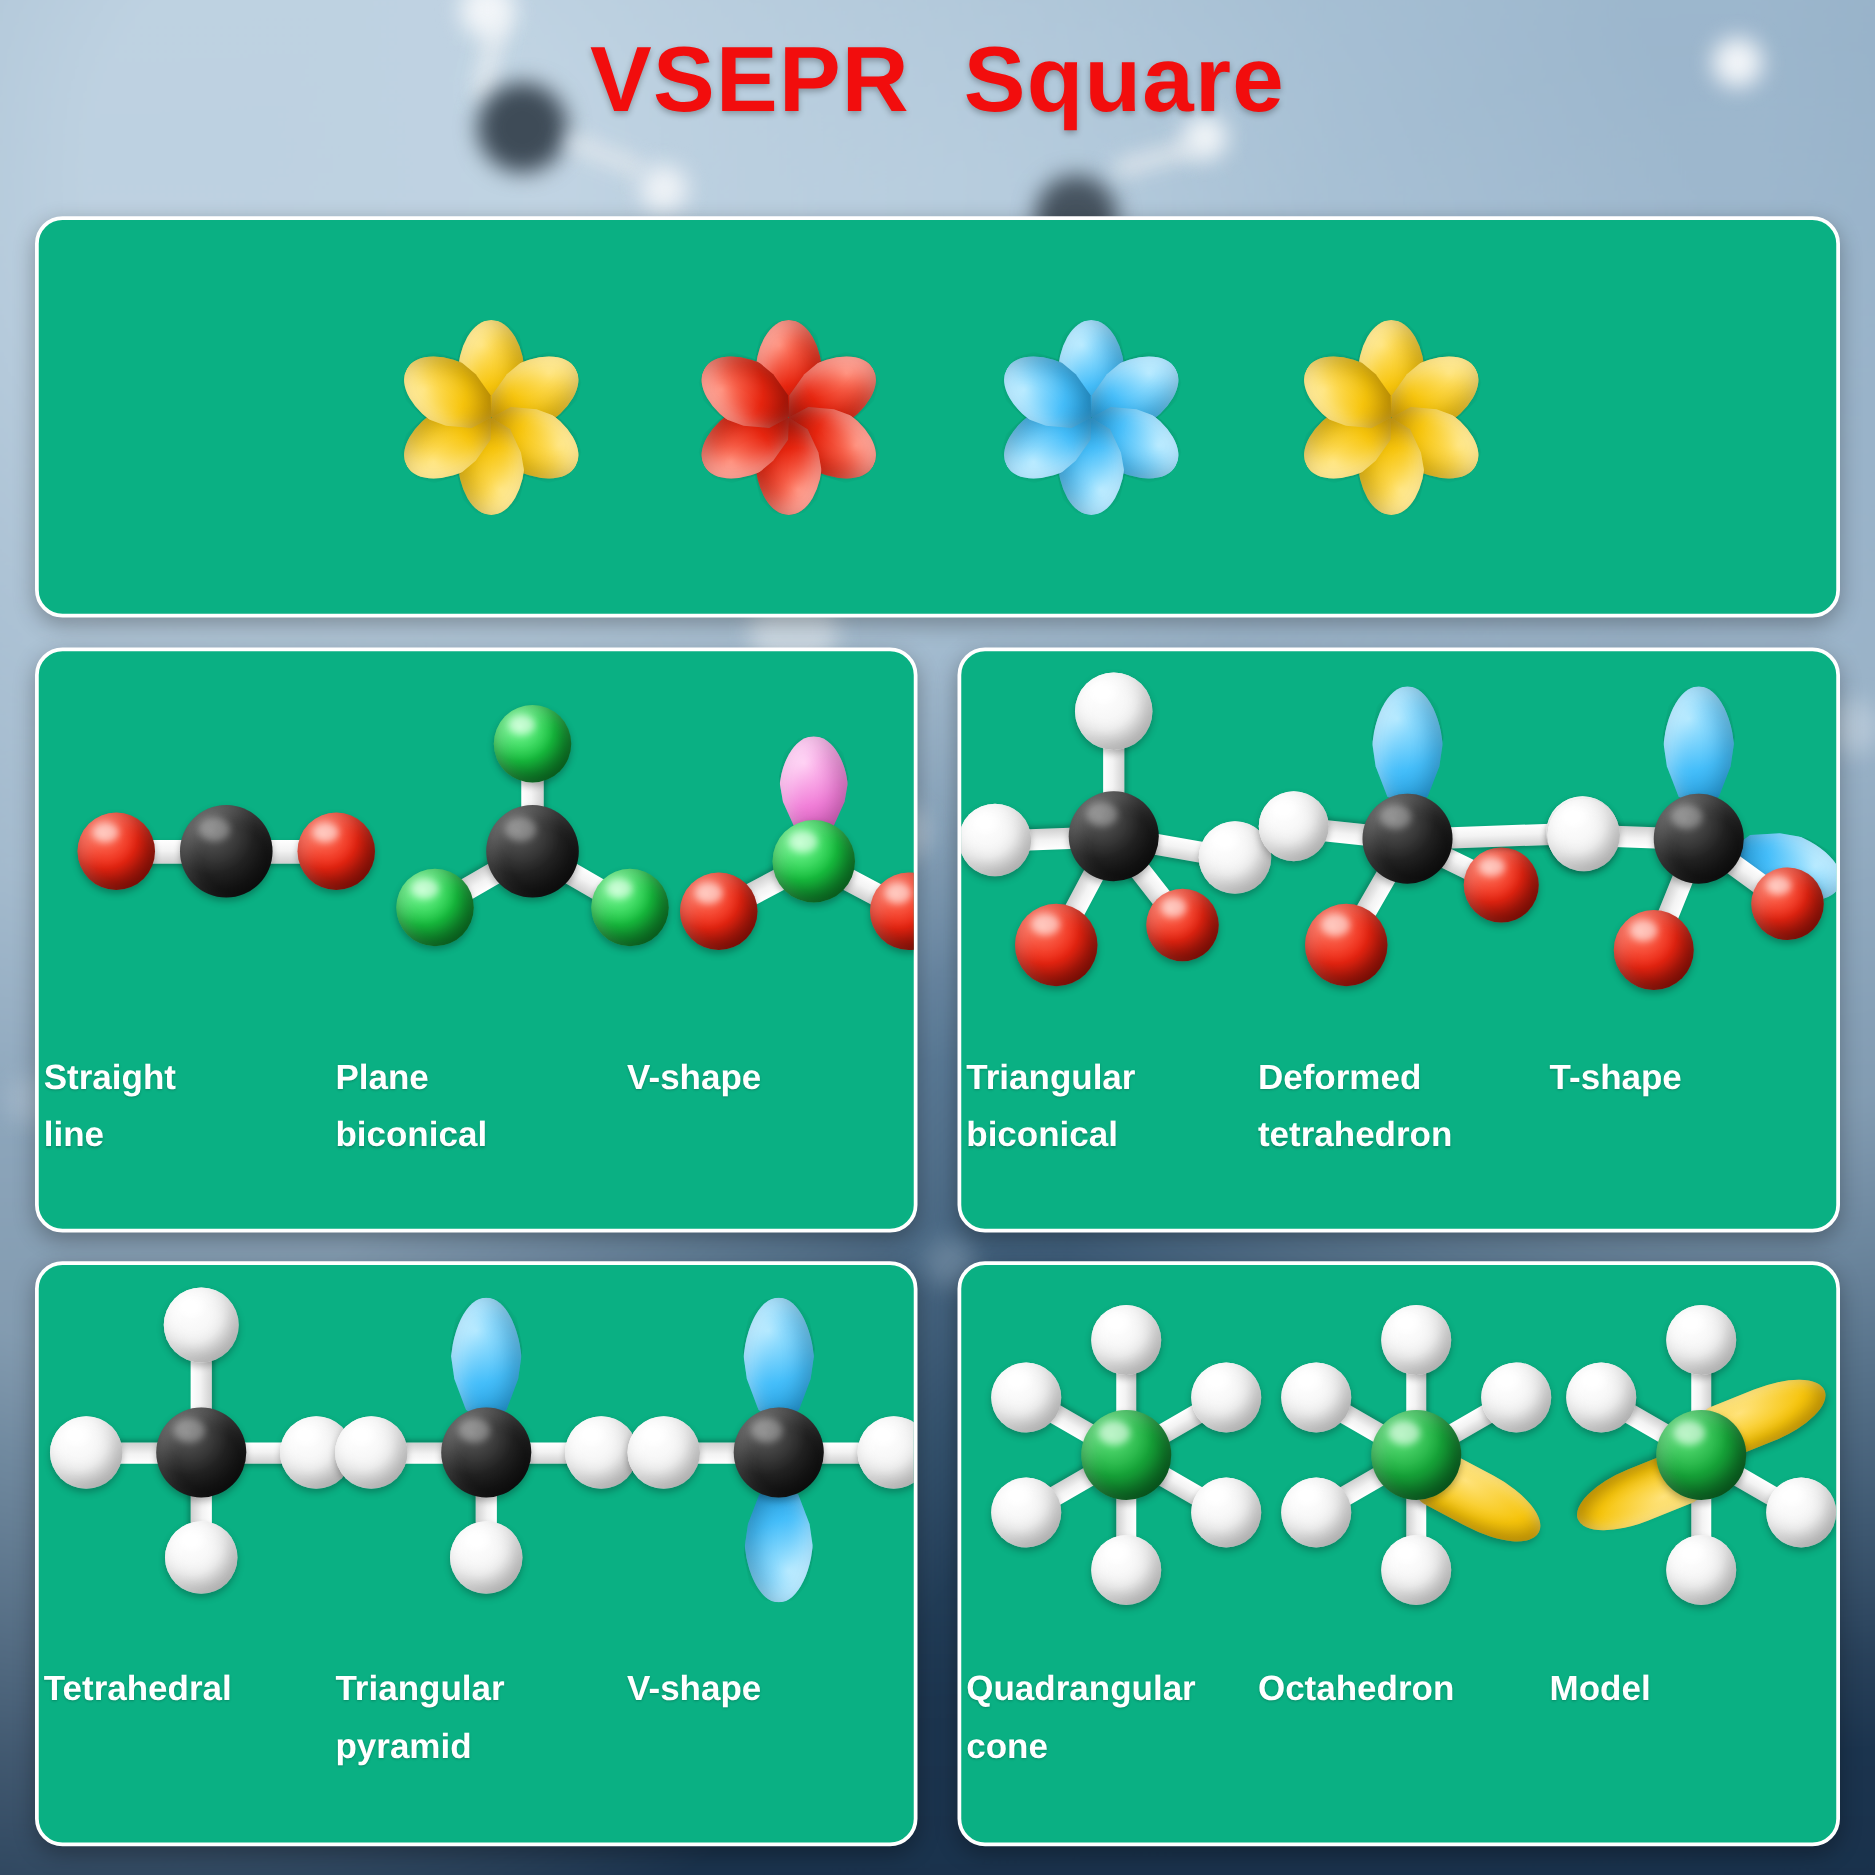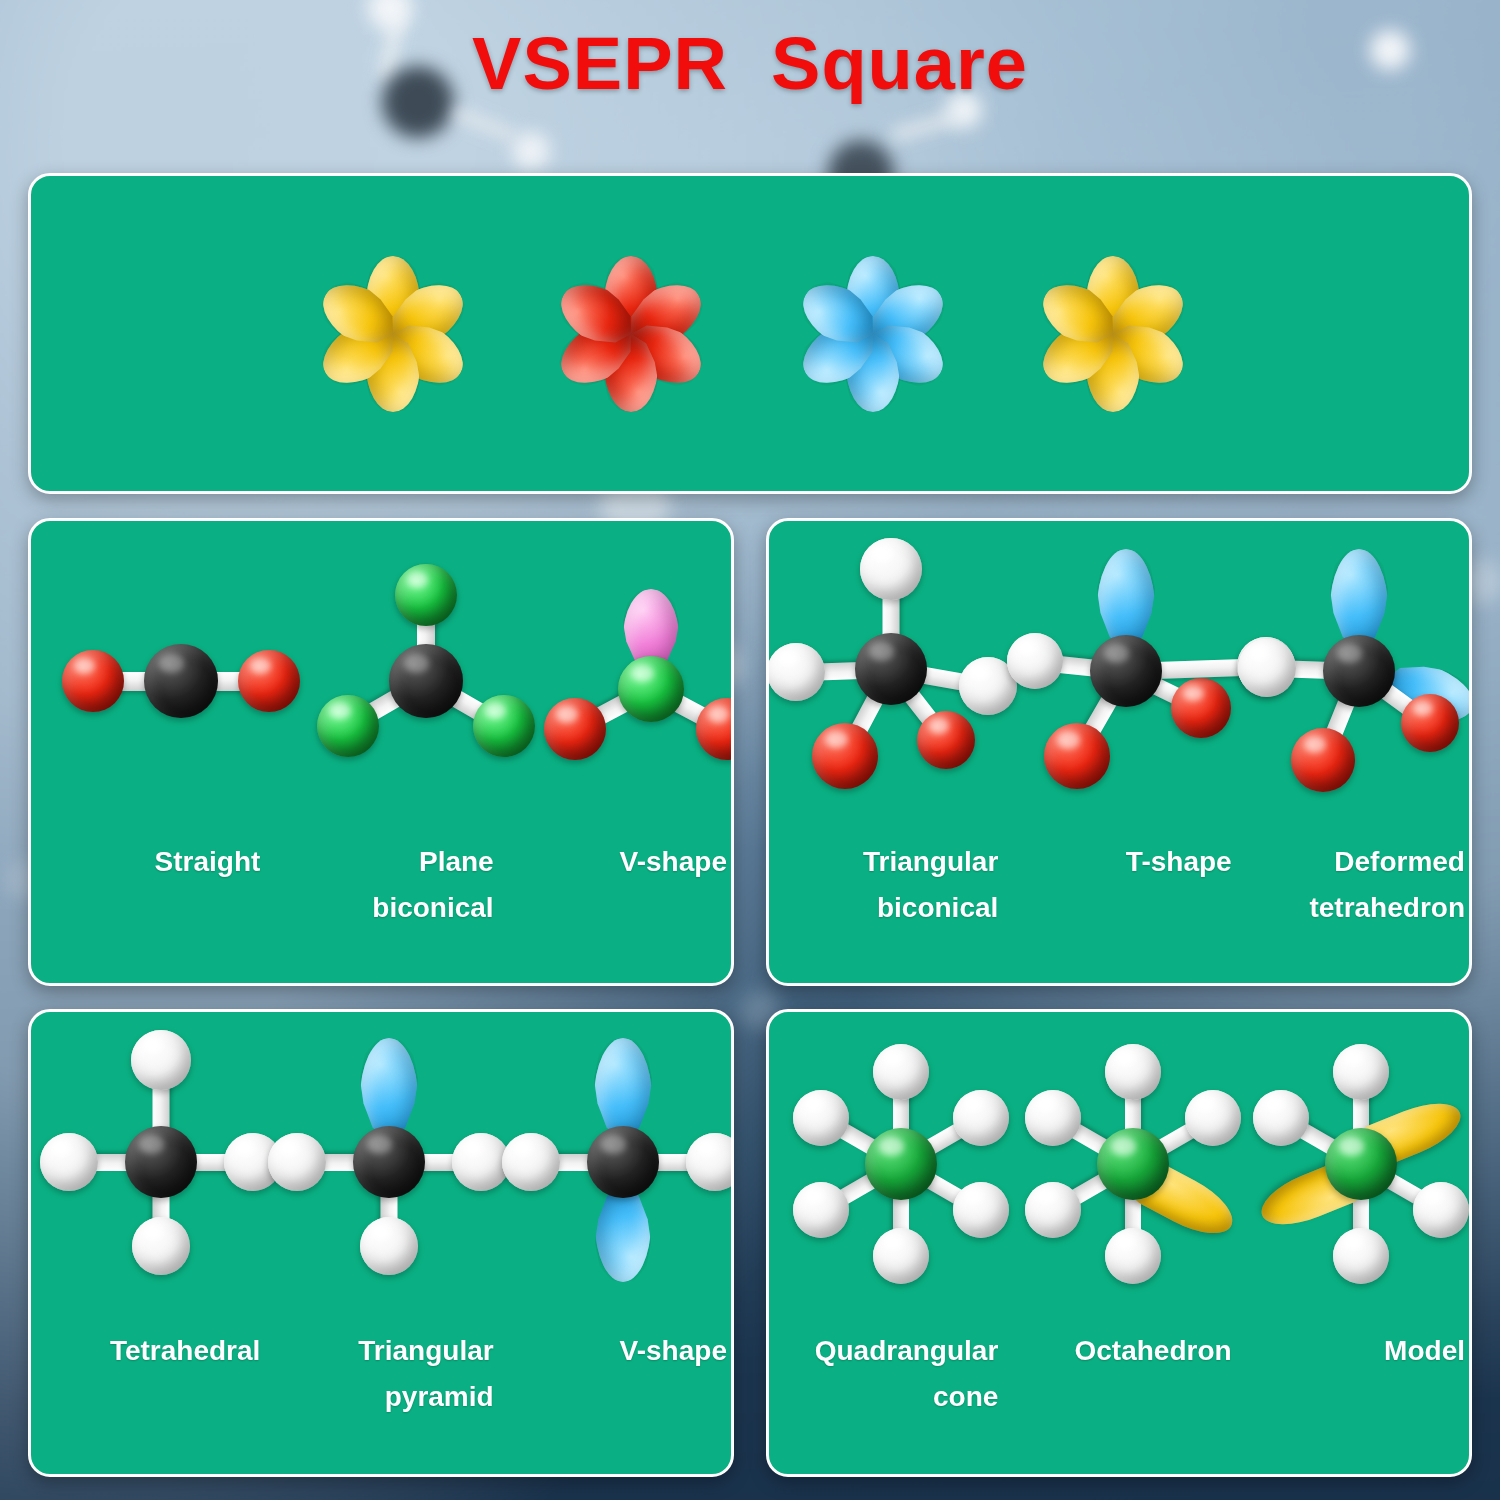--- a/index.html
+++ b/index.html
@@ -55,21 +55,21 @@
   #panel-bl    {left:28px;  top:1009px; width:700px;  height:462px;}
   #panel-br    {left:766px; top:1009px; width:700px;  height:462px;}
 
   
   .labels{
     position:absolute;left:0;width:100%;
     display:flex;
     color:#ffffff;font-weight:bold;font-size:28px;
     text-shadow:0 1px 2px rgba(0,0,0,.22);
   }
-  .labels .cell{flex:1;text-align:right;line-height:46px;padding:0 4px;}
+  .labels .cell{flex:1;text-align:left;line-height:46px;padding:0 4px;}
   .labels .cell .l2{display:block;}
   .row-a{top:318px;}
   .row-b{top:316px;}
 
   
   .stage{position:absolute;left:0;top:0;width:100%;height:320px;}
   .mol{position:absolute;width:0;height:0;}
 
   
   .atom{
@@ -274,20 +274,21 @@
         <div class="bond" style="left: 620px; top: 159px; width: 86px; height: 18px; transform: rotate(152deg);"></div>
         <div class="atom a-red" style="left: 544.067px; top: 208.375px; width: 62px; height: 62px;"></div>
         <div class="bond" style="left: 620px; top: 159px; width: 86px; height: 18px; transform: rotate(28deg);"></div>
         <div class="atom a-red" style="left: 695.933px; top: 208.375px; width: 62px; height: 62px;"></div>
         <div class="atom a-green" style="left: 620px; top: 168px; width: 66px; height: 66px;"></div>
       </div>
     </div>
   <div class="labels row-a">
     <div class="cell">
       <span>Straight</span>
+      <span class="l2">line</span>
     </div>
     <div class="cell">
       <span>Plane</span>
       <span class="l2">biconical</span>
     </div>
     <div class="cell">
       <span>V-shape</span>
       <span class="l2"></span>
     </div>
   </div>
@@ -337,26 +338,26 @@
         <div class="atom a-red" style="left: 661.193px; top: 201.725px; width: 58px; height: 58px;"></div>
         <div class="atom a-black" style="left: 590px; top: 150px; width: 72px; height: 72px;"></div>
       </div>
     </div>
   <div class="labels row-a">
     <div class="cell">
       <span>Triangular</span>
       <span class="l2">biconical</span>
     </div>
     <div class="cell">
-      <span>T-shape</span>
-      <span class="l2"></span>
-    </div>
-    <div class="cell">
       <span>Deformed</span>
       <span class="l2">tetrahedron</span>
+    </div>
+    <div class="cell">
+      <span>T-shape</span>
+      <span class="l2"></span>
     </div>
   </div>
 </div>
 
 <div class="panel" id="panel-bl">
   <div class="stage" id="stage-bl">
       <div class="mol" style="left: 0px; top: 0px; width: 100%; height: 100%; position: absolute;">
         <div class="bond" style="left: 130px; top: 141.5px; width: 102px; height: 17px; transform: rotate(-90deg);"></div>
         <div class="atom a-white" style="left: 130px; top: 48px; width: 60px; height: 60px;"></div>
         <div class="bond" style="left: 130px; top: 141.5px; width: 92px; height: 17px; transform: rotate(180deg);"></div>

